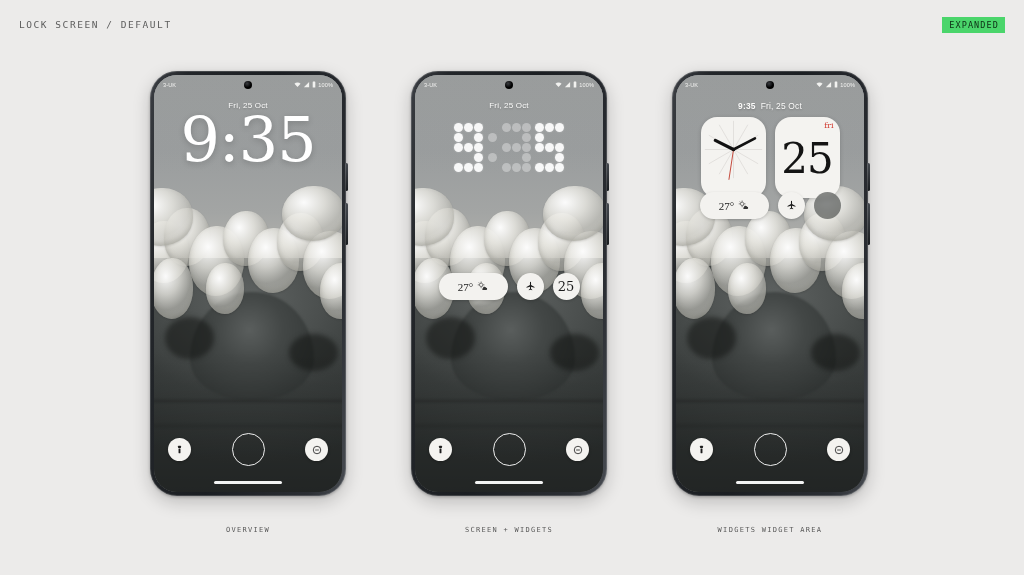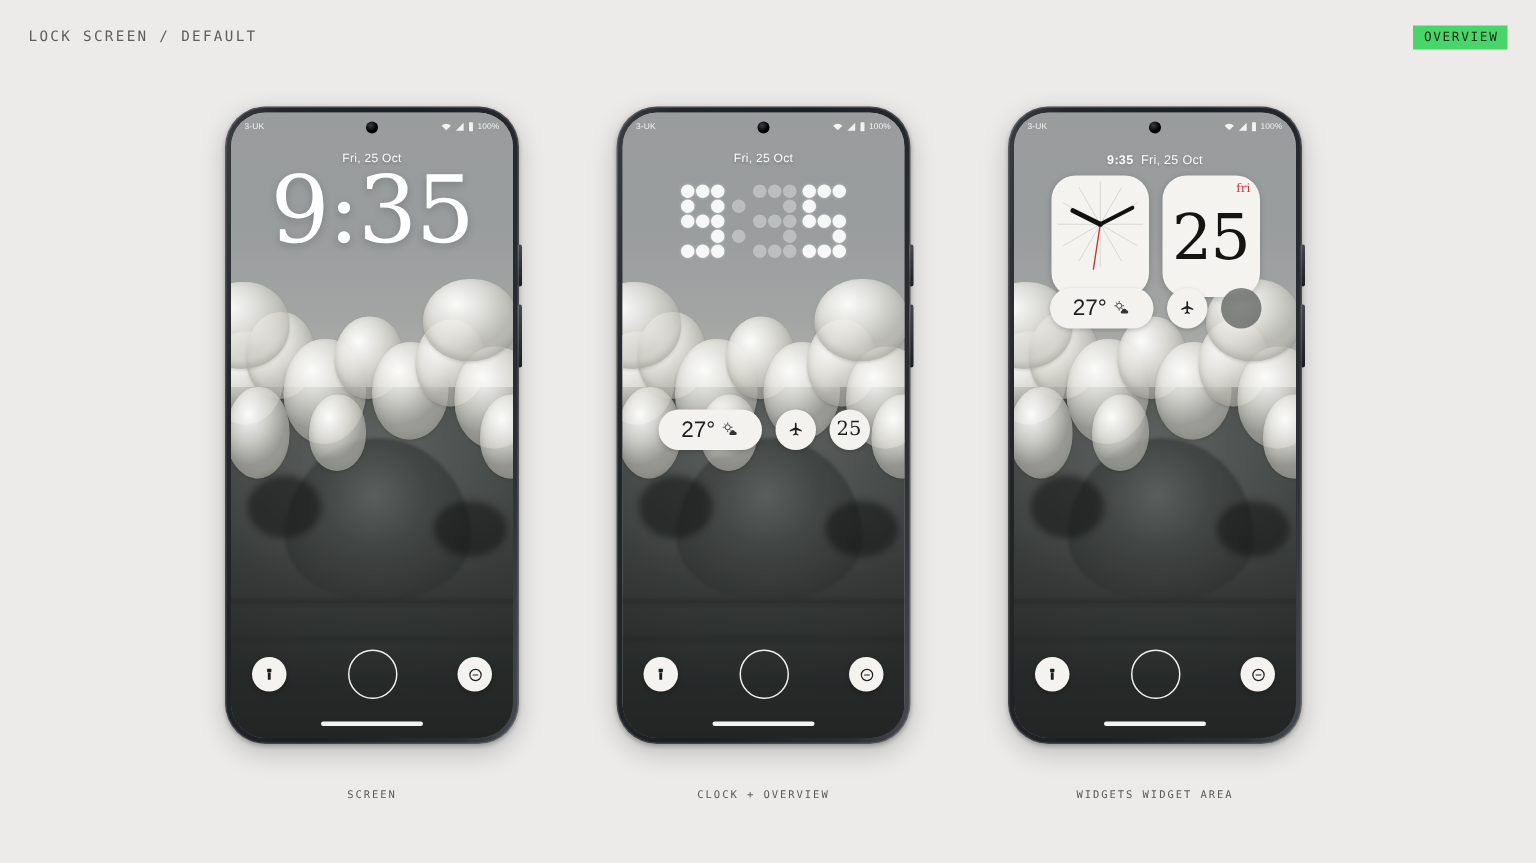--- a/index.html
+++ b/index.html
@@ -292,22 +292,22 @@
     height: 27px;
     display: flex;
     align-items: center;
     justify-content: center;
     gap: 4px;
     box-shadow: 0 1px 3px rgba(0,0,0,.18);
   }
   .pill.wide { width: 69px; }
   .pill.round { width: 27px; }
   .pill .temp {
-    font-family: Liberation Sans, sans-serif;
-    font-size: 15px;
+    font-family: Liberation Serif, serif;
+    font-size: 11px;
     color: #202020;
   }
   .pill .day-num {
     font-family: "DejaVu Serif", "Liberation Serif", serif;
     font-size: 13px;
     color: #1c1c1c;
   }
   .pill.dark-circle {
     background: rgba(40,44,42,.55);
     box-shadow: none;
@@ -405,21 +405,21 @@
     letter-spacing: 1.3px;
     color: #595959;
     white-space: nowrap;
   }
 </style>
 </head>
 <body>
 
 <div class="top-bar">
   <div class="breadcrumb">LOCK SCREEN / DEFAULT</div>
-  <div class="status-badge">OVERVIEW</div>
+  <div class="status-badge">EXPANDED</div>
 </div>
 
 <div class="stage">
 
   <div class="phone-slot s1">
     <div class="phone">
       <div class="side-btn vol"></div>
       <div class="side-btn"></div>
       <div class="screen">
 
@@ -480,21 +480,21 @@
             <svg width="10" height="10" viewBox="0 0 16 16">
               <circle cx="8" cy="8" r="6" fill="none" stroke="#1d1d1d" stroke-width="1.3"></circle>
               <line x1="5" y1="8" x2="11" y2="8" stroke="#1d1d1d" stroke-width="1.3"></line>
             </svg>
           </div>
         </div>
         <div class="home-ind"></div>
 
       </div>
     </div>
-    <div class="caption">SCREEN</div>
+    <div class="caption">OVERVIEW</div>
   </div>
 
   <div class="phone-slot s2">
     <div class="phone">
       <div class="side-btn vol"></div>
       <div class="side-btn"></div>
       <div class="screen">
 
         <div class="wall">
           <div class="sky"></div>
@@ -642,21 +642,21 @@
             <svg width="10" height="10" viewBox="0 0 16 16">
               <circle cx="8" cy="8" r="6" fill="none" stroke="#1d1d1d" stroke-width="1.3"></circle>
               <line x1="5" y1="8" x2="11" y2="8" stroke="#1d1d1d" stroke-width="1.3"></line>
             </svg>
           </div>
         </div>
         <div class="home-ind"></div>
 
       </div>
     </div>
-    <div class="caption">CLOCK + OVERVIEW</div>
+    <div class="caption">SCREEN + WIDGETS</div>
   </div>
 
   <div class="phone-slot s3">
     <div class="phone">
       <div class="side-btn vol"></div>
       <div class="side-btn"></div>
       <div class="screen">
 
         <div class="wall">
           <div class="sky"></div>

